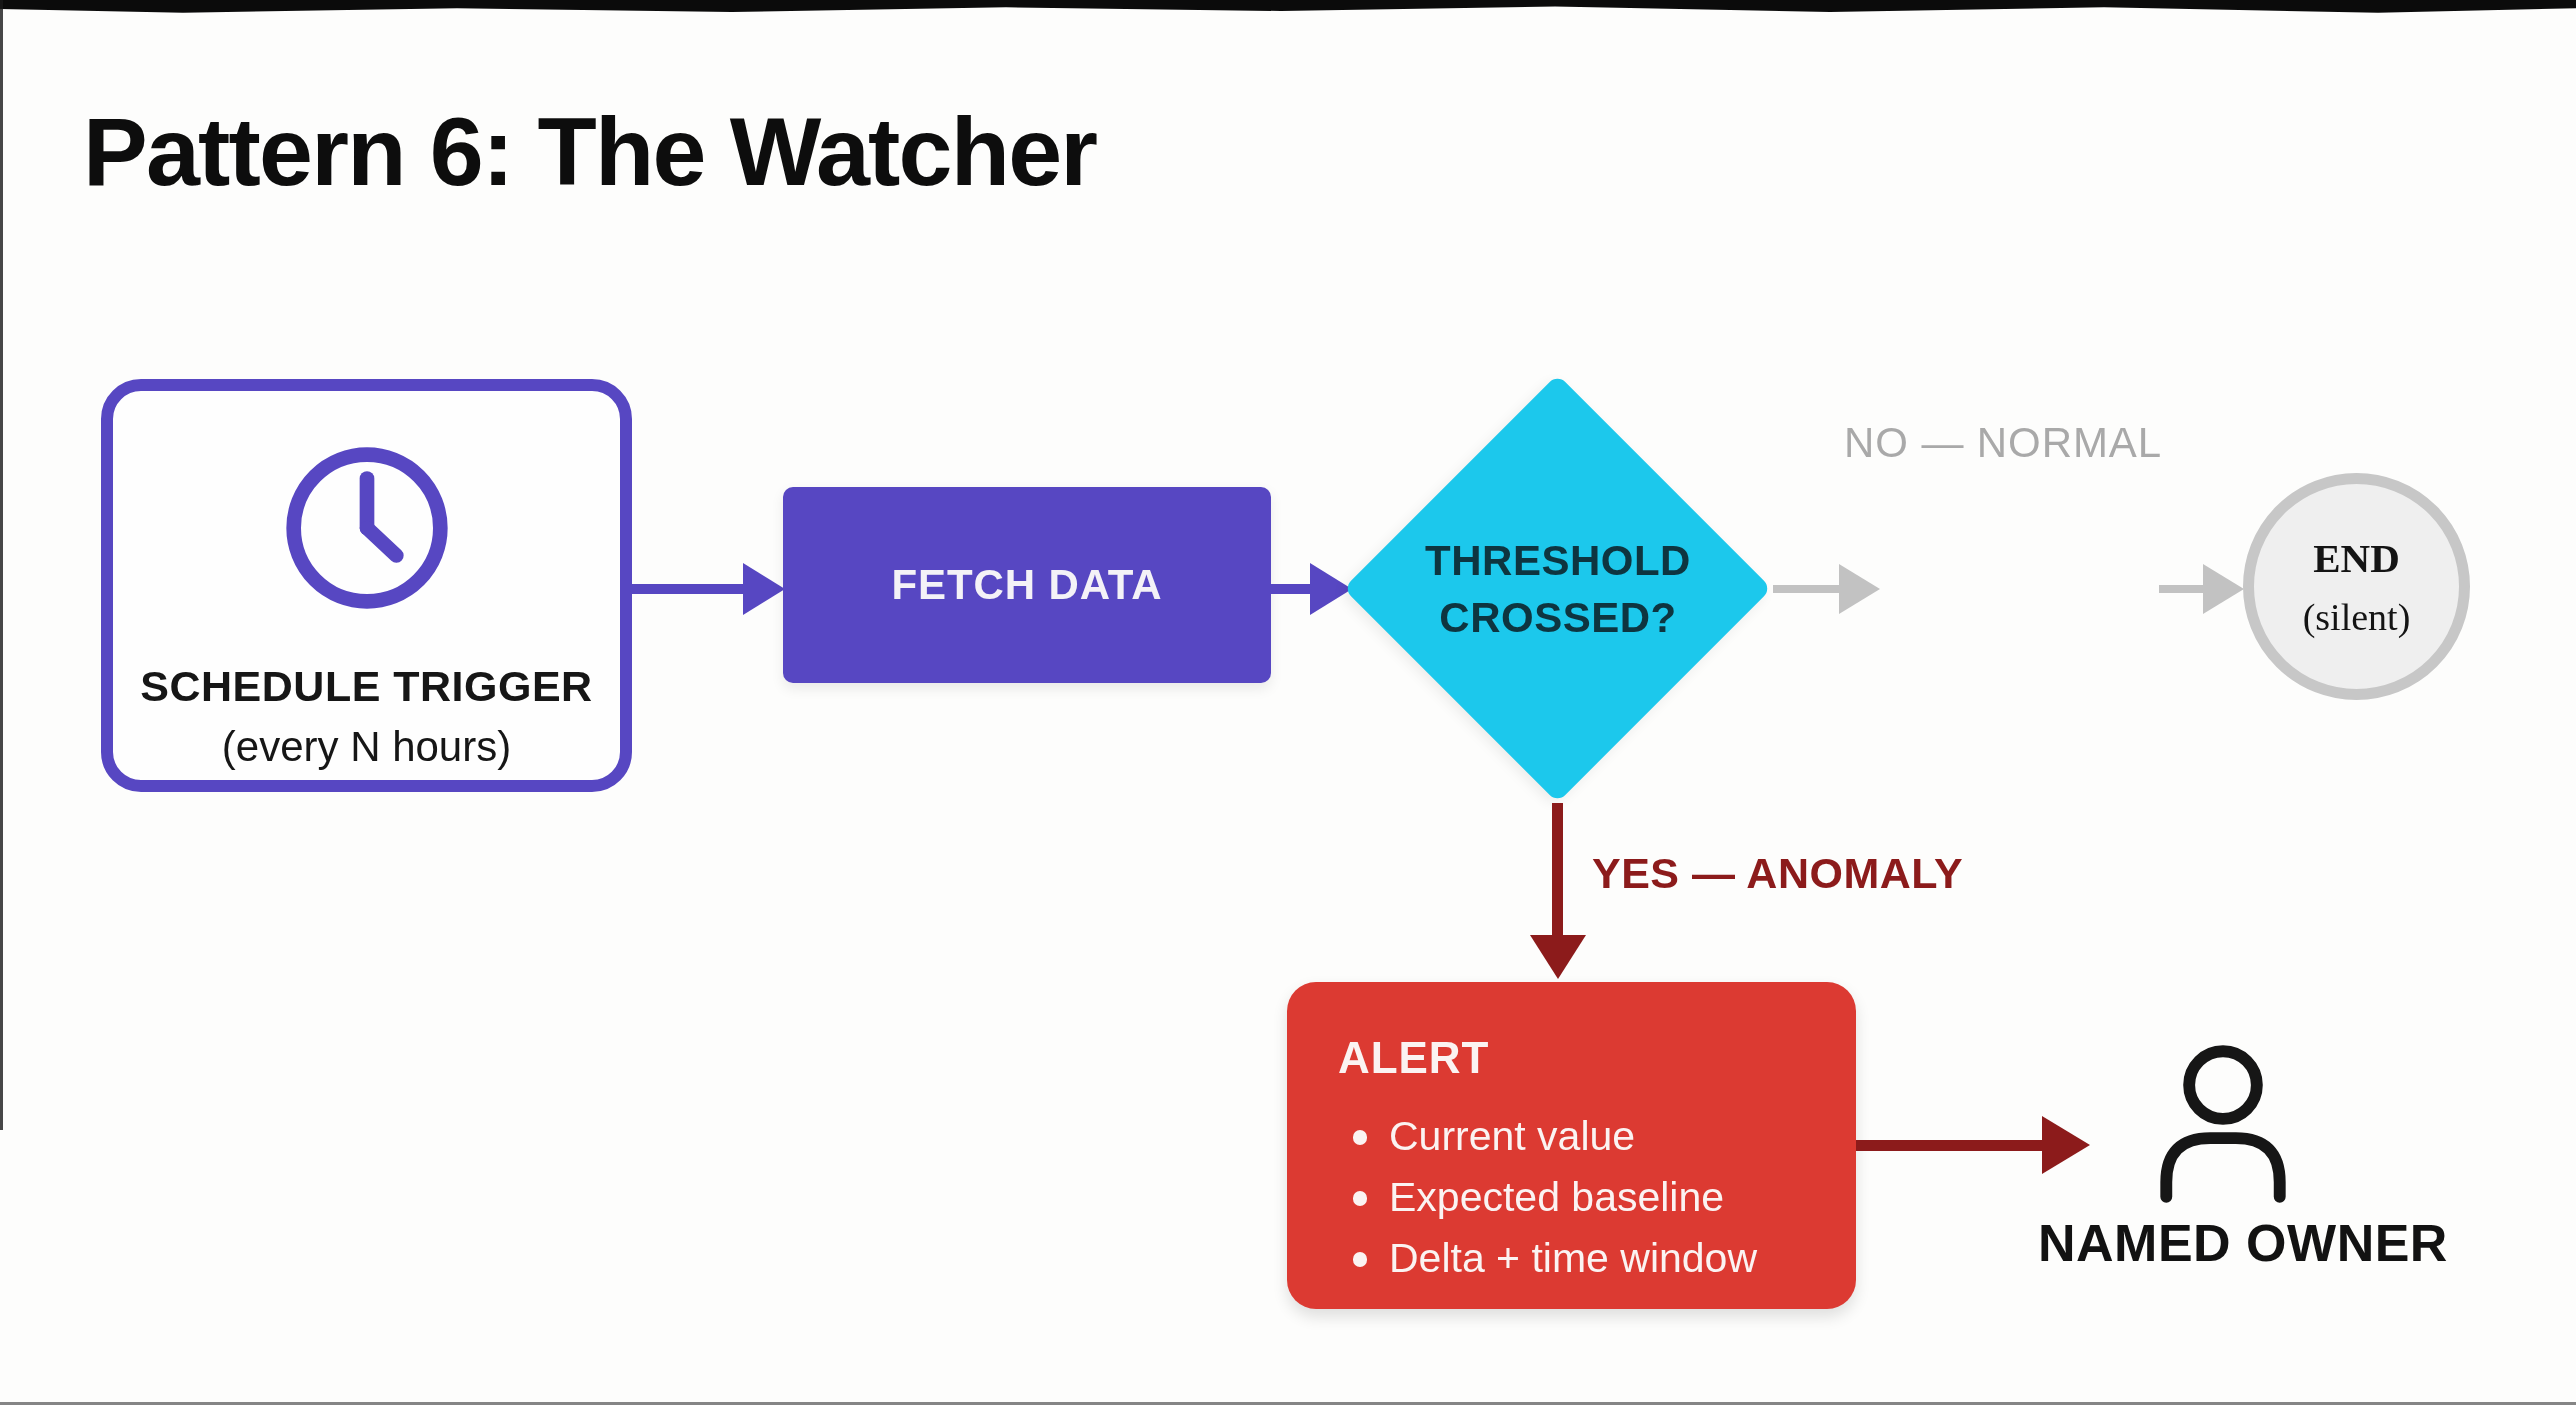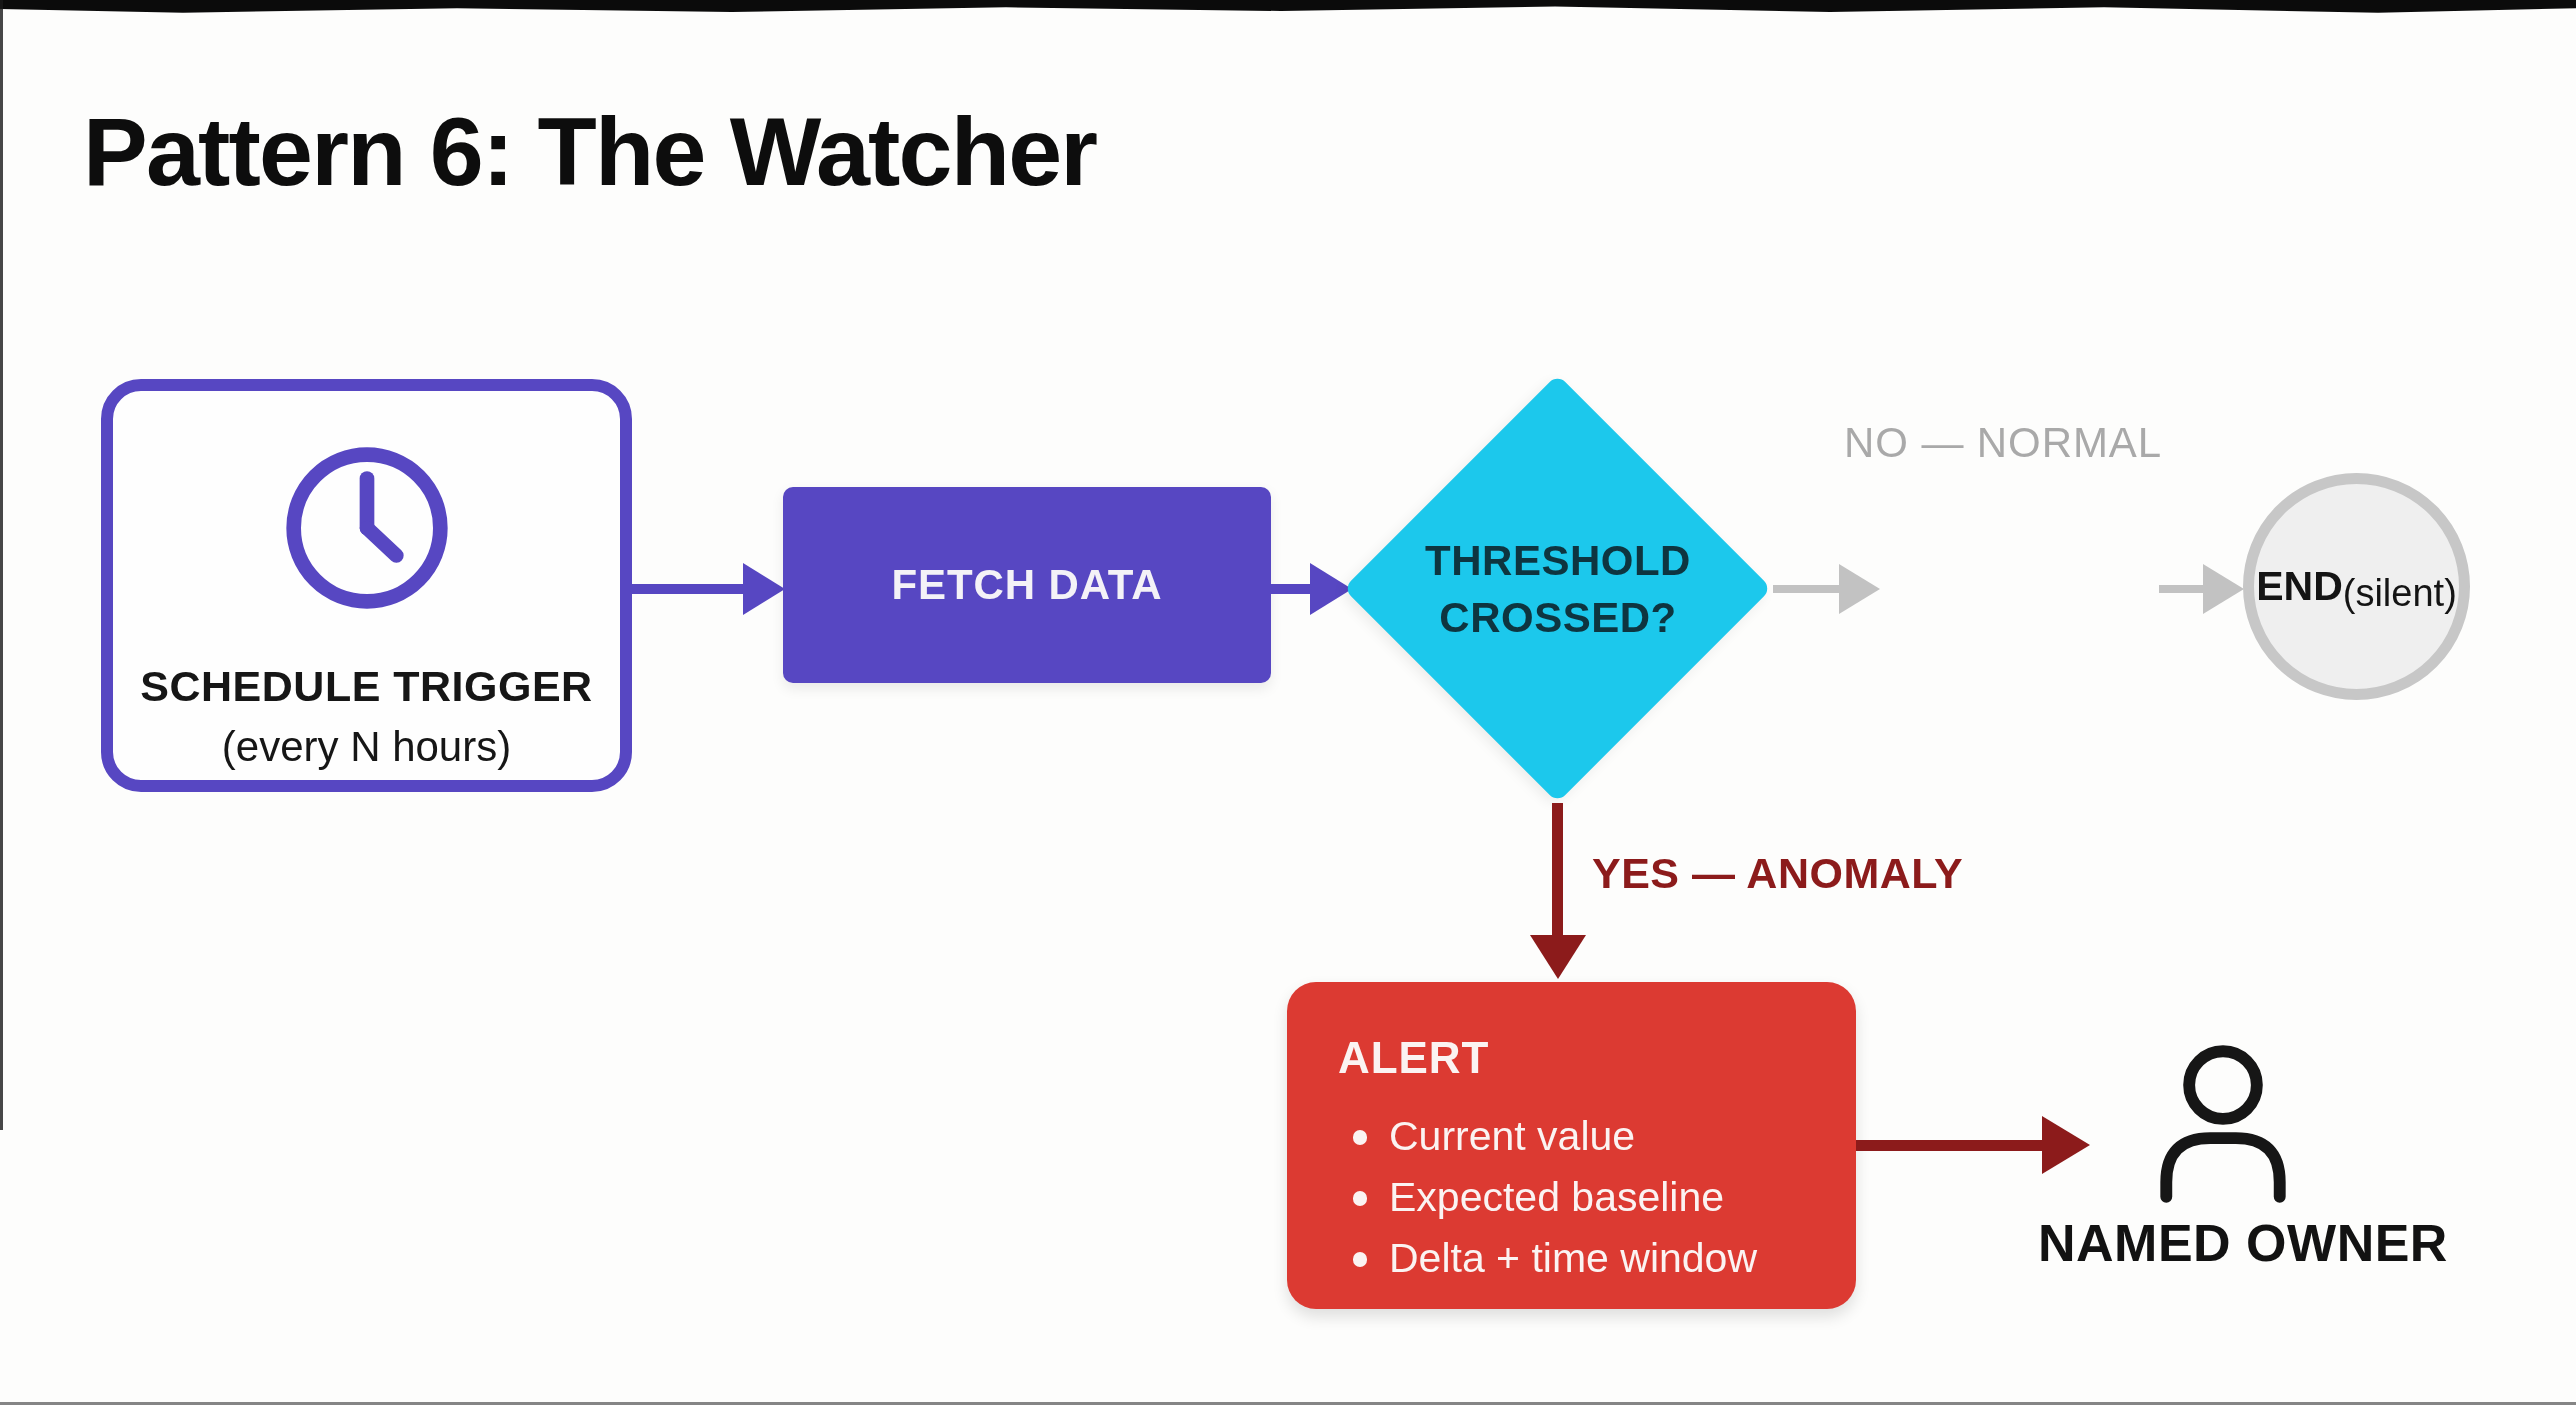--- a/index.html
+++ b/index.html
@@ -64,21 +64,21 @@
     color:var(--gray-label);font-size:42px;font-weight:500;letter-spacing:0.9px;white-space:nowrap;}
 
   
   .log{position:absolute;left:1880px;top:517px;width:279px;height:145px;background:var(--gray-box);
     border-radius:24px;display:flex;flex-direction:column;align-items:center;justify-content:center;
     color:#1a1a1a;font-size:37px;font-weight:500;line-height:46px;letter-spacing:0.5px;box-shadow:0 4.6px 9.1px rgba(0,0,0,.06);}
 
   
   .end{position:absolute;left:2243px;top:473px;width:227px;height:227px;border-radius:50%;
     background:var(--end-fill);border:11px solid var(--end-border);
-    display:flex;align-items:center;justify-content:center;color:#141414;}
+    display:flex;flex-direction:column;align-items:center;justify-content:center;color:#141414;font-family:Liberation Serif, serif;}
   .end .l1{font-size:41px;font-weight:600;}
   .end .l2{font-size:38px;font-weight:400;margin-top:13px;}
 
   .yes-label{position:absolute;left:1592px;top:849px;color:var(--dark-red);
     font-size:43px;font-weight:700;letter-spacing:0.5px;white-space:nowrap;}
 
   
   .alert{position:absolute;left:1287px;top:982px;width:569px;height:327px;background:var(--red);
     border-radius:29px;color:#fbf3f2;box-shadow:0 7.3px 14.6px rgba(0,0,0,.12);}
   .alert .alert-title{position:absolute;left:51px;top:51px;font-size:44px;font-weight:600;letter-spacing:0.9px;}

